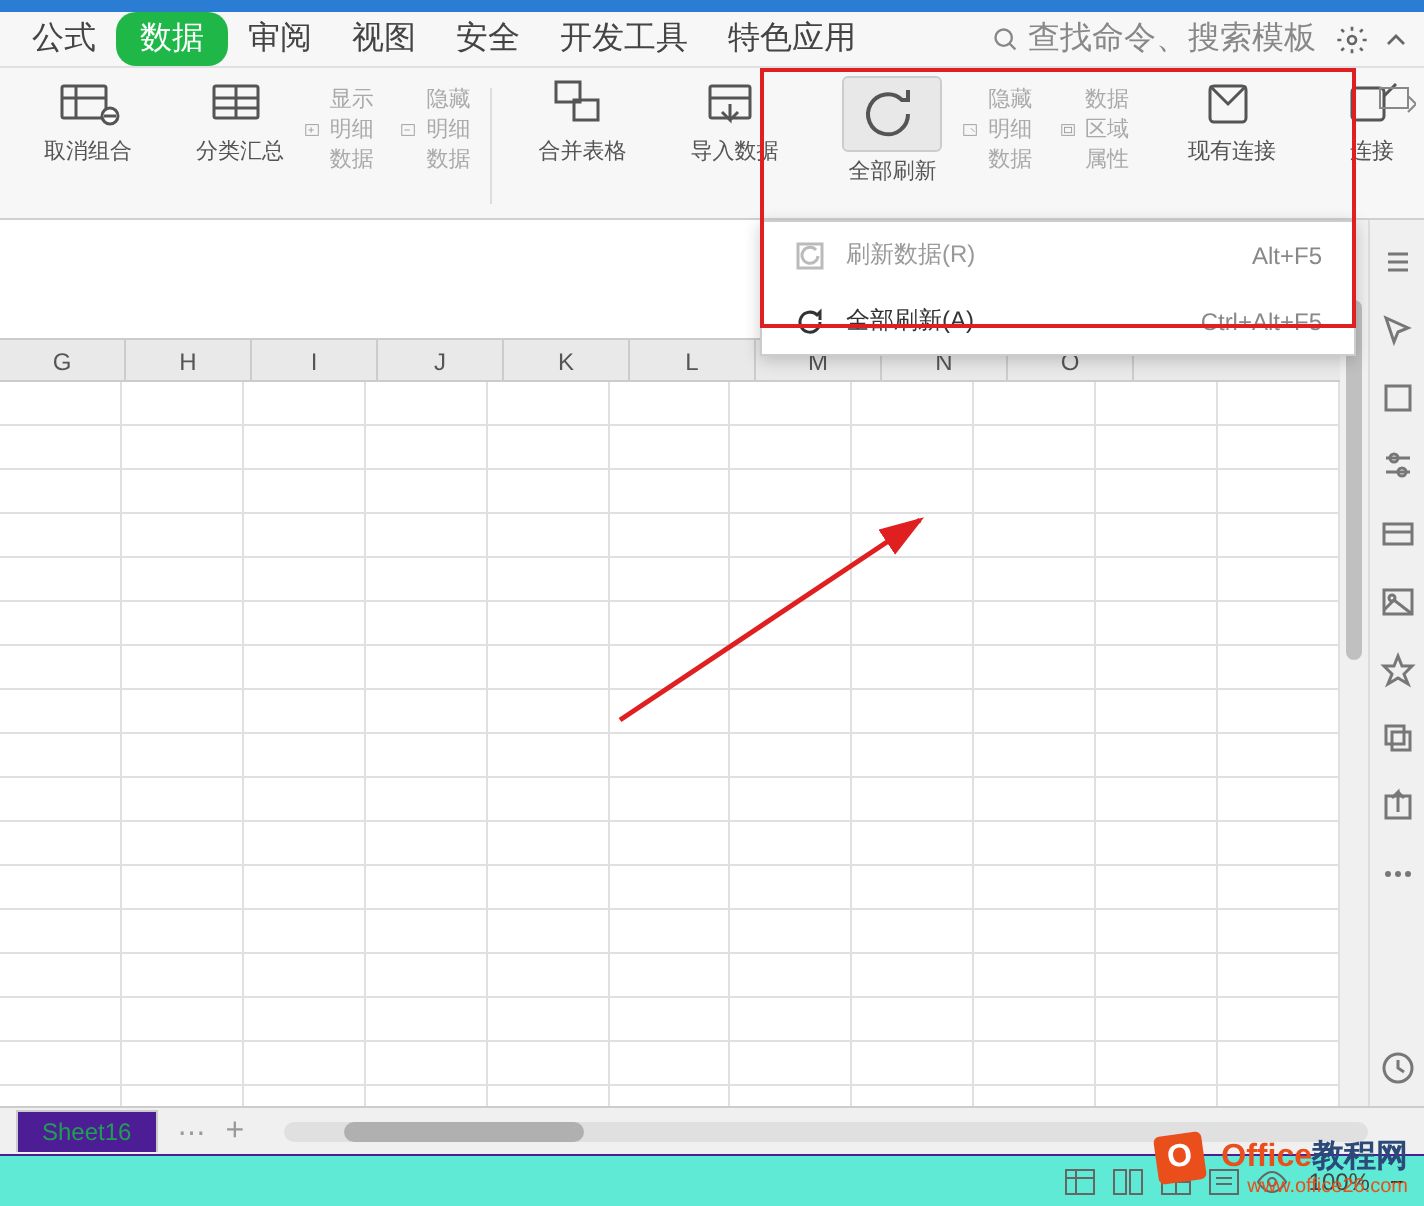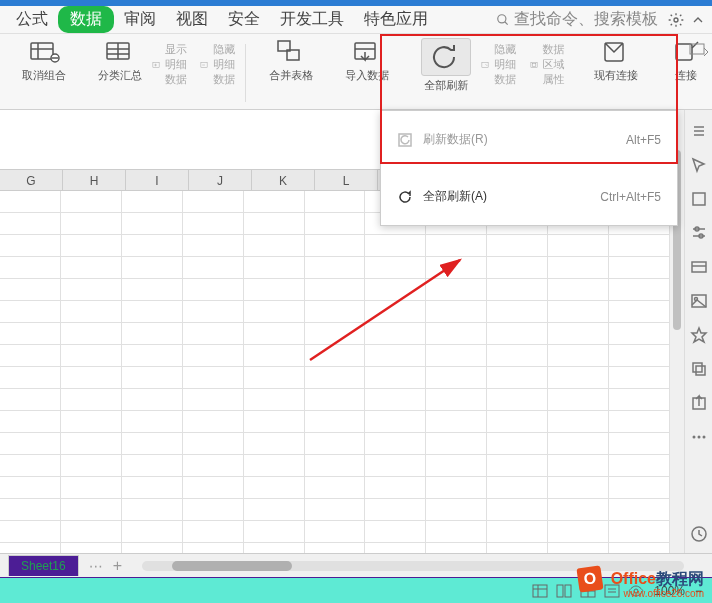--- a/index.html
+++ b/index.html
@@ -20,21 +20,21 @@
     .ribbon-group.big { justify-content: flex-start; margin-left: 12px; }
     .ribbon-icon { width: 32px; height: 28px; color: #555; }
     .ribbon-icon-sm { width: 20px; height: 16px; color: #999; }
     .ribbon-sub { display: flex; flex-direction: row; gap: 6px; padding-top: 4px; }
     .ribbon-sub-row { display: flex; align-items: center; gap: 4px; font-size: 11px; color: #aaa; }
     .ribbon-sep { width: 1px; height: 58px; background: #ddd; margin: 6px 2px 0; }
     .ribbon-label { font-size: 11px; color: #555; white-space: nowrap; }
     .refresh-btn { background: #e8e8e8; border: 1px solid #ccc; border-radius: 3px; padding: 4px 8px; display: flex; flex-direction: column; align-items: center; }
     
     .dropdown-menu { position: absolute; top: 110px; left: 380px; width: 298px; background: #fff; box-shadow: 0 2px 8px rgba(0,0,0,0.2); border: 1px solid #ccc; z-index: 10; }
-    .dropdown-row { display: flex; align-items: center; justify-content: space-between; padding: 20px 16px; font-size: 12px; }
+    .dropdown-row { display: flex; align-items: center; justify-content: space-between; padding: 8px 16px; font-size: 12px; }
     .dropdown-row:first-child { color: #999; }
     .dropdown-row.dark { color: #333; }
     .dropdown-row-left { display: flex; align-items: center; gap: 10px; }
     .dd-icon { width: 16px; height: 16px; }
     .shortcut { color: #888; font-size: 12px; }
     
     .red-box { position: absolute; top: 34px; left: 380px; width: 298px; height: 130px; border: 2px solid #e02020; pointer-events: none; z-index: 20; }
     
     .col-headers { position: absolute; top: 169px; left: 0; right: 42px; height: 22px; background: #e9e9e9; display: flex; border-bottom: 1px solid #ccc; border-top: 1px solid #ccc; }
     .col-header { width: 63px; text-align: center; font-size: 12px; color: #555; line-height: 22px; border-right: 1px solid #ccc; }

